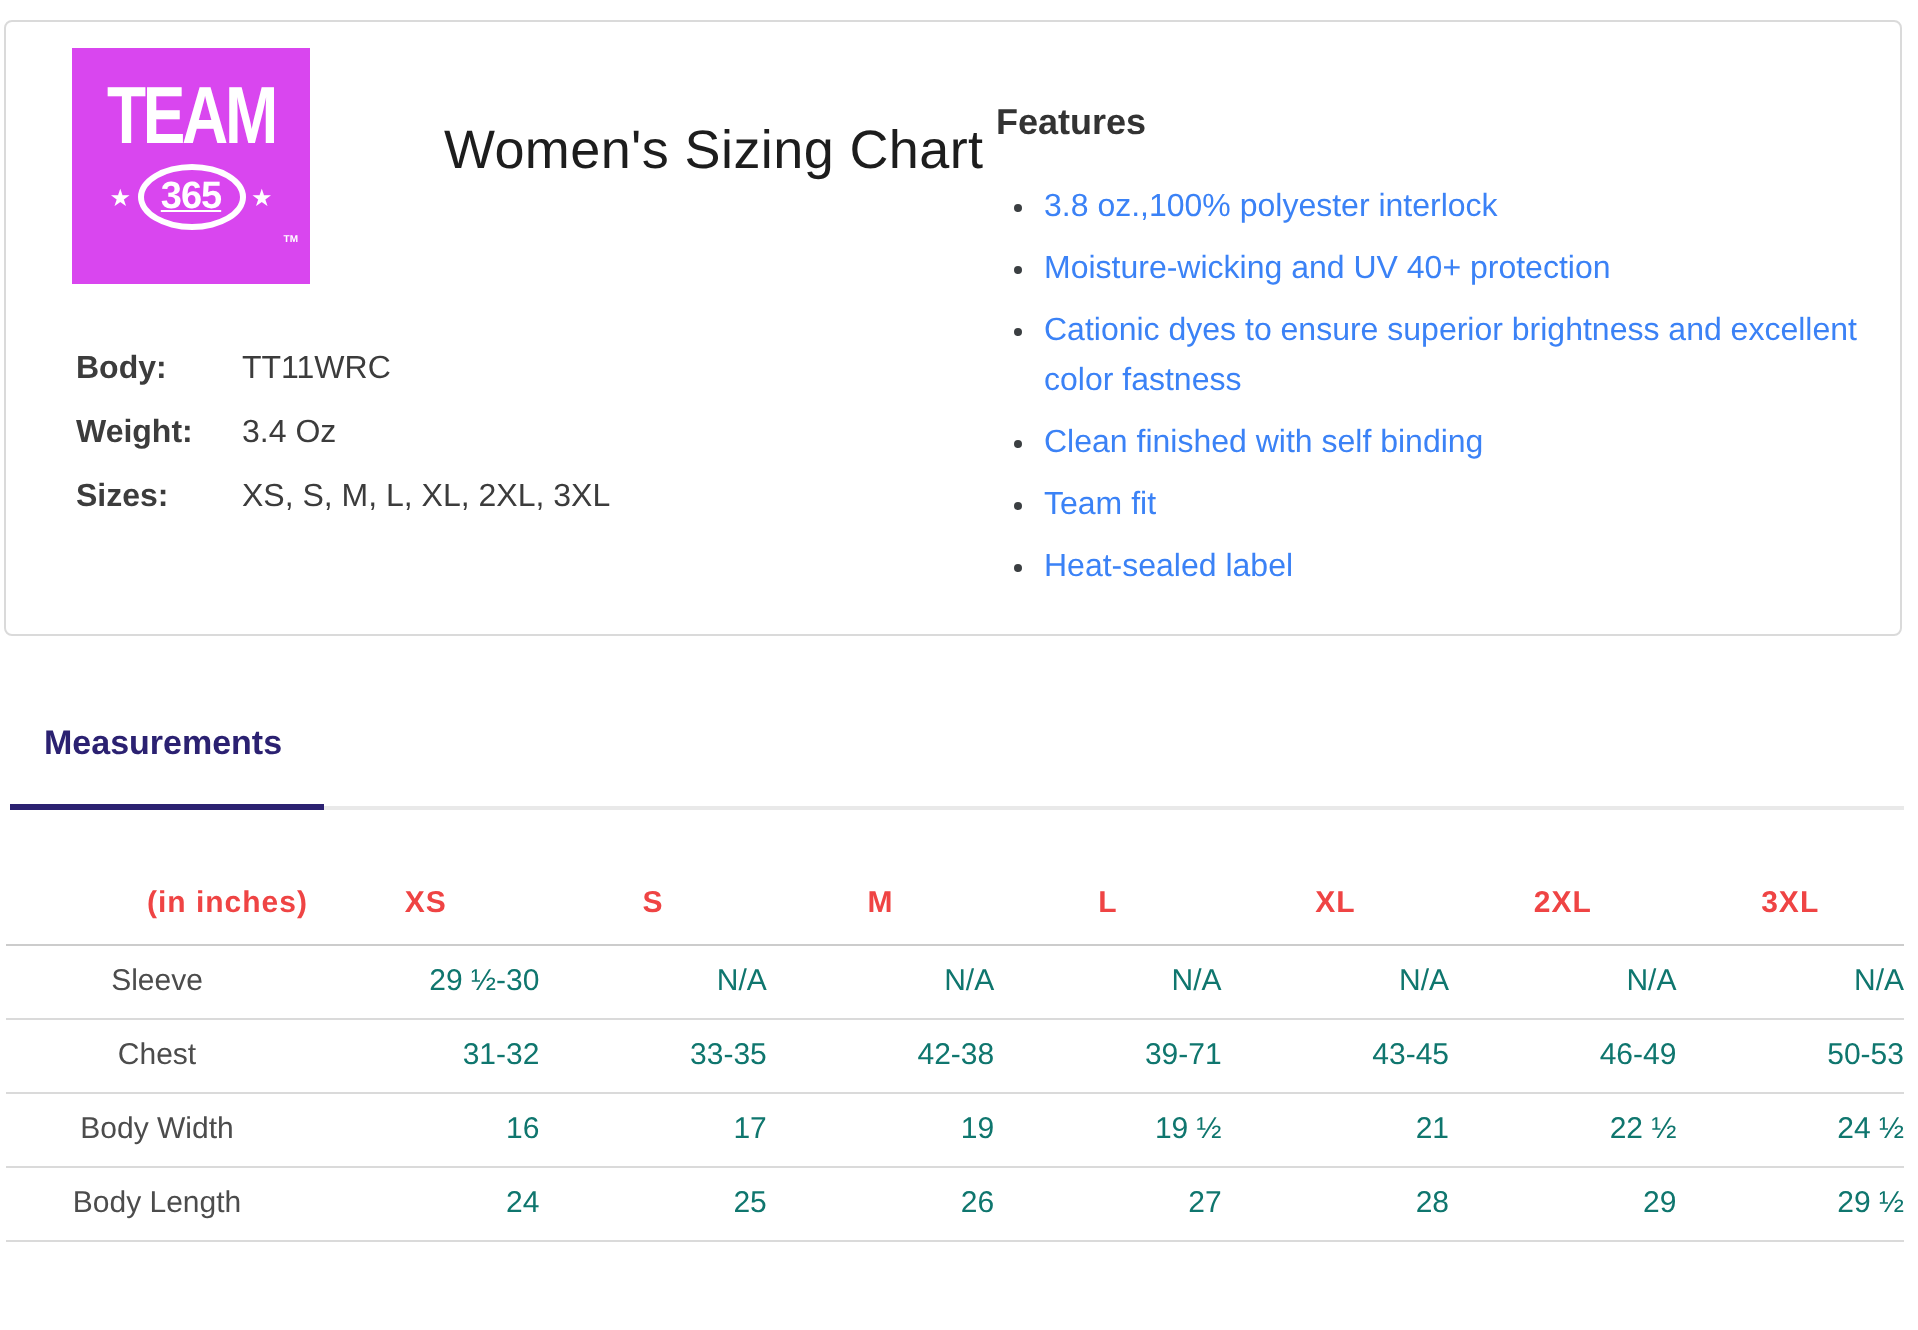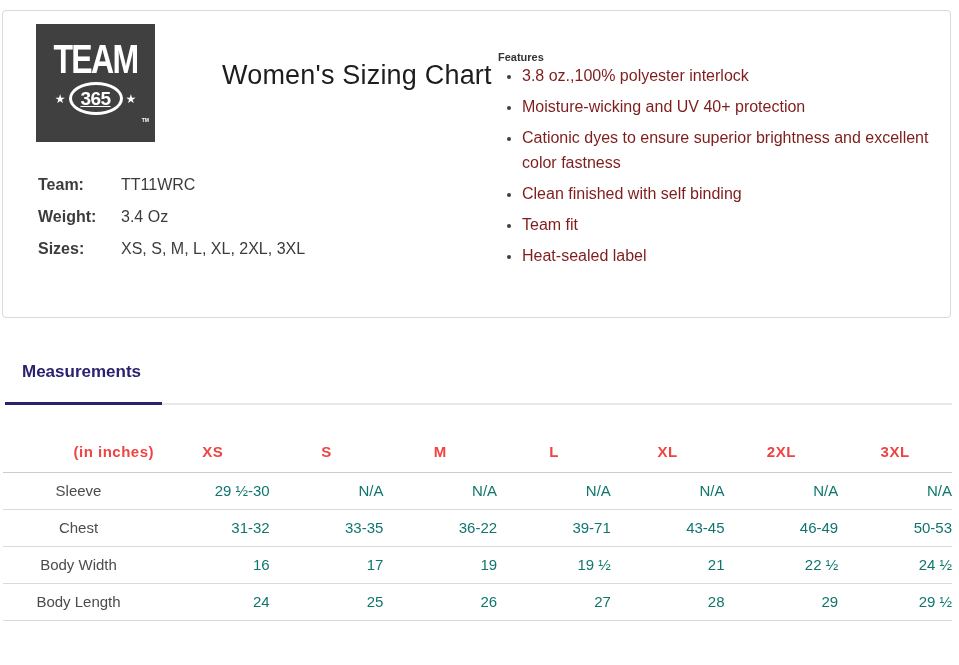--- a/index.html
+++ b/index.html
@@ -102,29 +102,30 @@
   .spec-label { width: 83px; font-weight: 700; }
   .spec-value { font-weight: 400; }
 
   
   .features {
     position: absolute;
     left: 495px; top: 40px;
     width: 440px;
   }
   .features-heading {
-    font-size: 11px;
+    font-size: 18px;
     font-weight: 700;
     color: #333333;
   }
   .features-list {
+    margin-top: 19px;
     list-style: disc outside;
     padding-left: 24px;
     font-size: 16px;
-    color: #7f1d1d;
+    color: #3b82f6;
   }
   .features-list li {
     line-height: 25px;
     margin-bottom: 6px;
   }
   .features-list li::marker { color: #3b3f42; font-size: 13px; }
 
   
   .tab-label {
     position: absolute;
@@ -185,37 +186,37 @@
     color: #4c4c4c;
   }
 </style>
 </head>
 <body>
 
 <div class="canvas">
 
   <div class="info-box">
 
-    <div class="logo" style="background-color: #404040;">
+    <div class="logo" style="background-color: #d946ef;">
       <div class="logo-team">TEAM</div>
       <div class="logo-badge">
         <span class="logo-star">★</span>
         <span class="logo-oval">
           <span>365</span>
         </span>
         <span class="logo-star">★</span>
         <span class="logo-tm">TM</span>
       </div>
     </div>
 
     <h1 class="page-title">Women's Sizing Chart</h1>
 
     <div class="specs">
       <div class="spec-row">
-        <span class="spec-label">Team:</span>
+        <span class="spec-label">Body:</span>
         <span class="spec-value">TT11WRC</span>
       </div>
       <div class="spec-row">
         <span class="spec-label">Weight:</span>
         <span class="spec-value">3.4 Oz</span>
       </div>
       <div class="spec-row">
         <span class="spec-label">Sizes:</span>
         <span class="spec-value">XS, S, M, L, XL, 2XL, 3XL</span>
       </div>
@@ -269,21 +270,21 @@
         <td>N/A</td>
         <td>N/A</td>
         <td>N/A</td>
         <td>N/A</td>
         <td>N/A</td>
       </tr>
       <tr>
         <td class="row-label">Chest</td>
         <td>31-32</td>
         <td>33-35</td>
-        <td>36-22</td>
+        <td>42-38</td>
         <td>39-71</td>
         <td>43-45</td>
         <td>46-49</td>
         <td>50-53</td>
       </tr>
       <tr>
         <td class="row-label">Body Width</td>
         <td>16</td>
         <td>17</td>
         <td>19</td>

